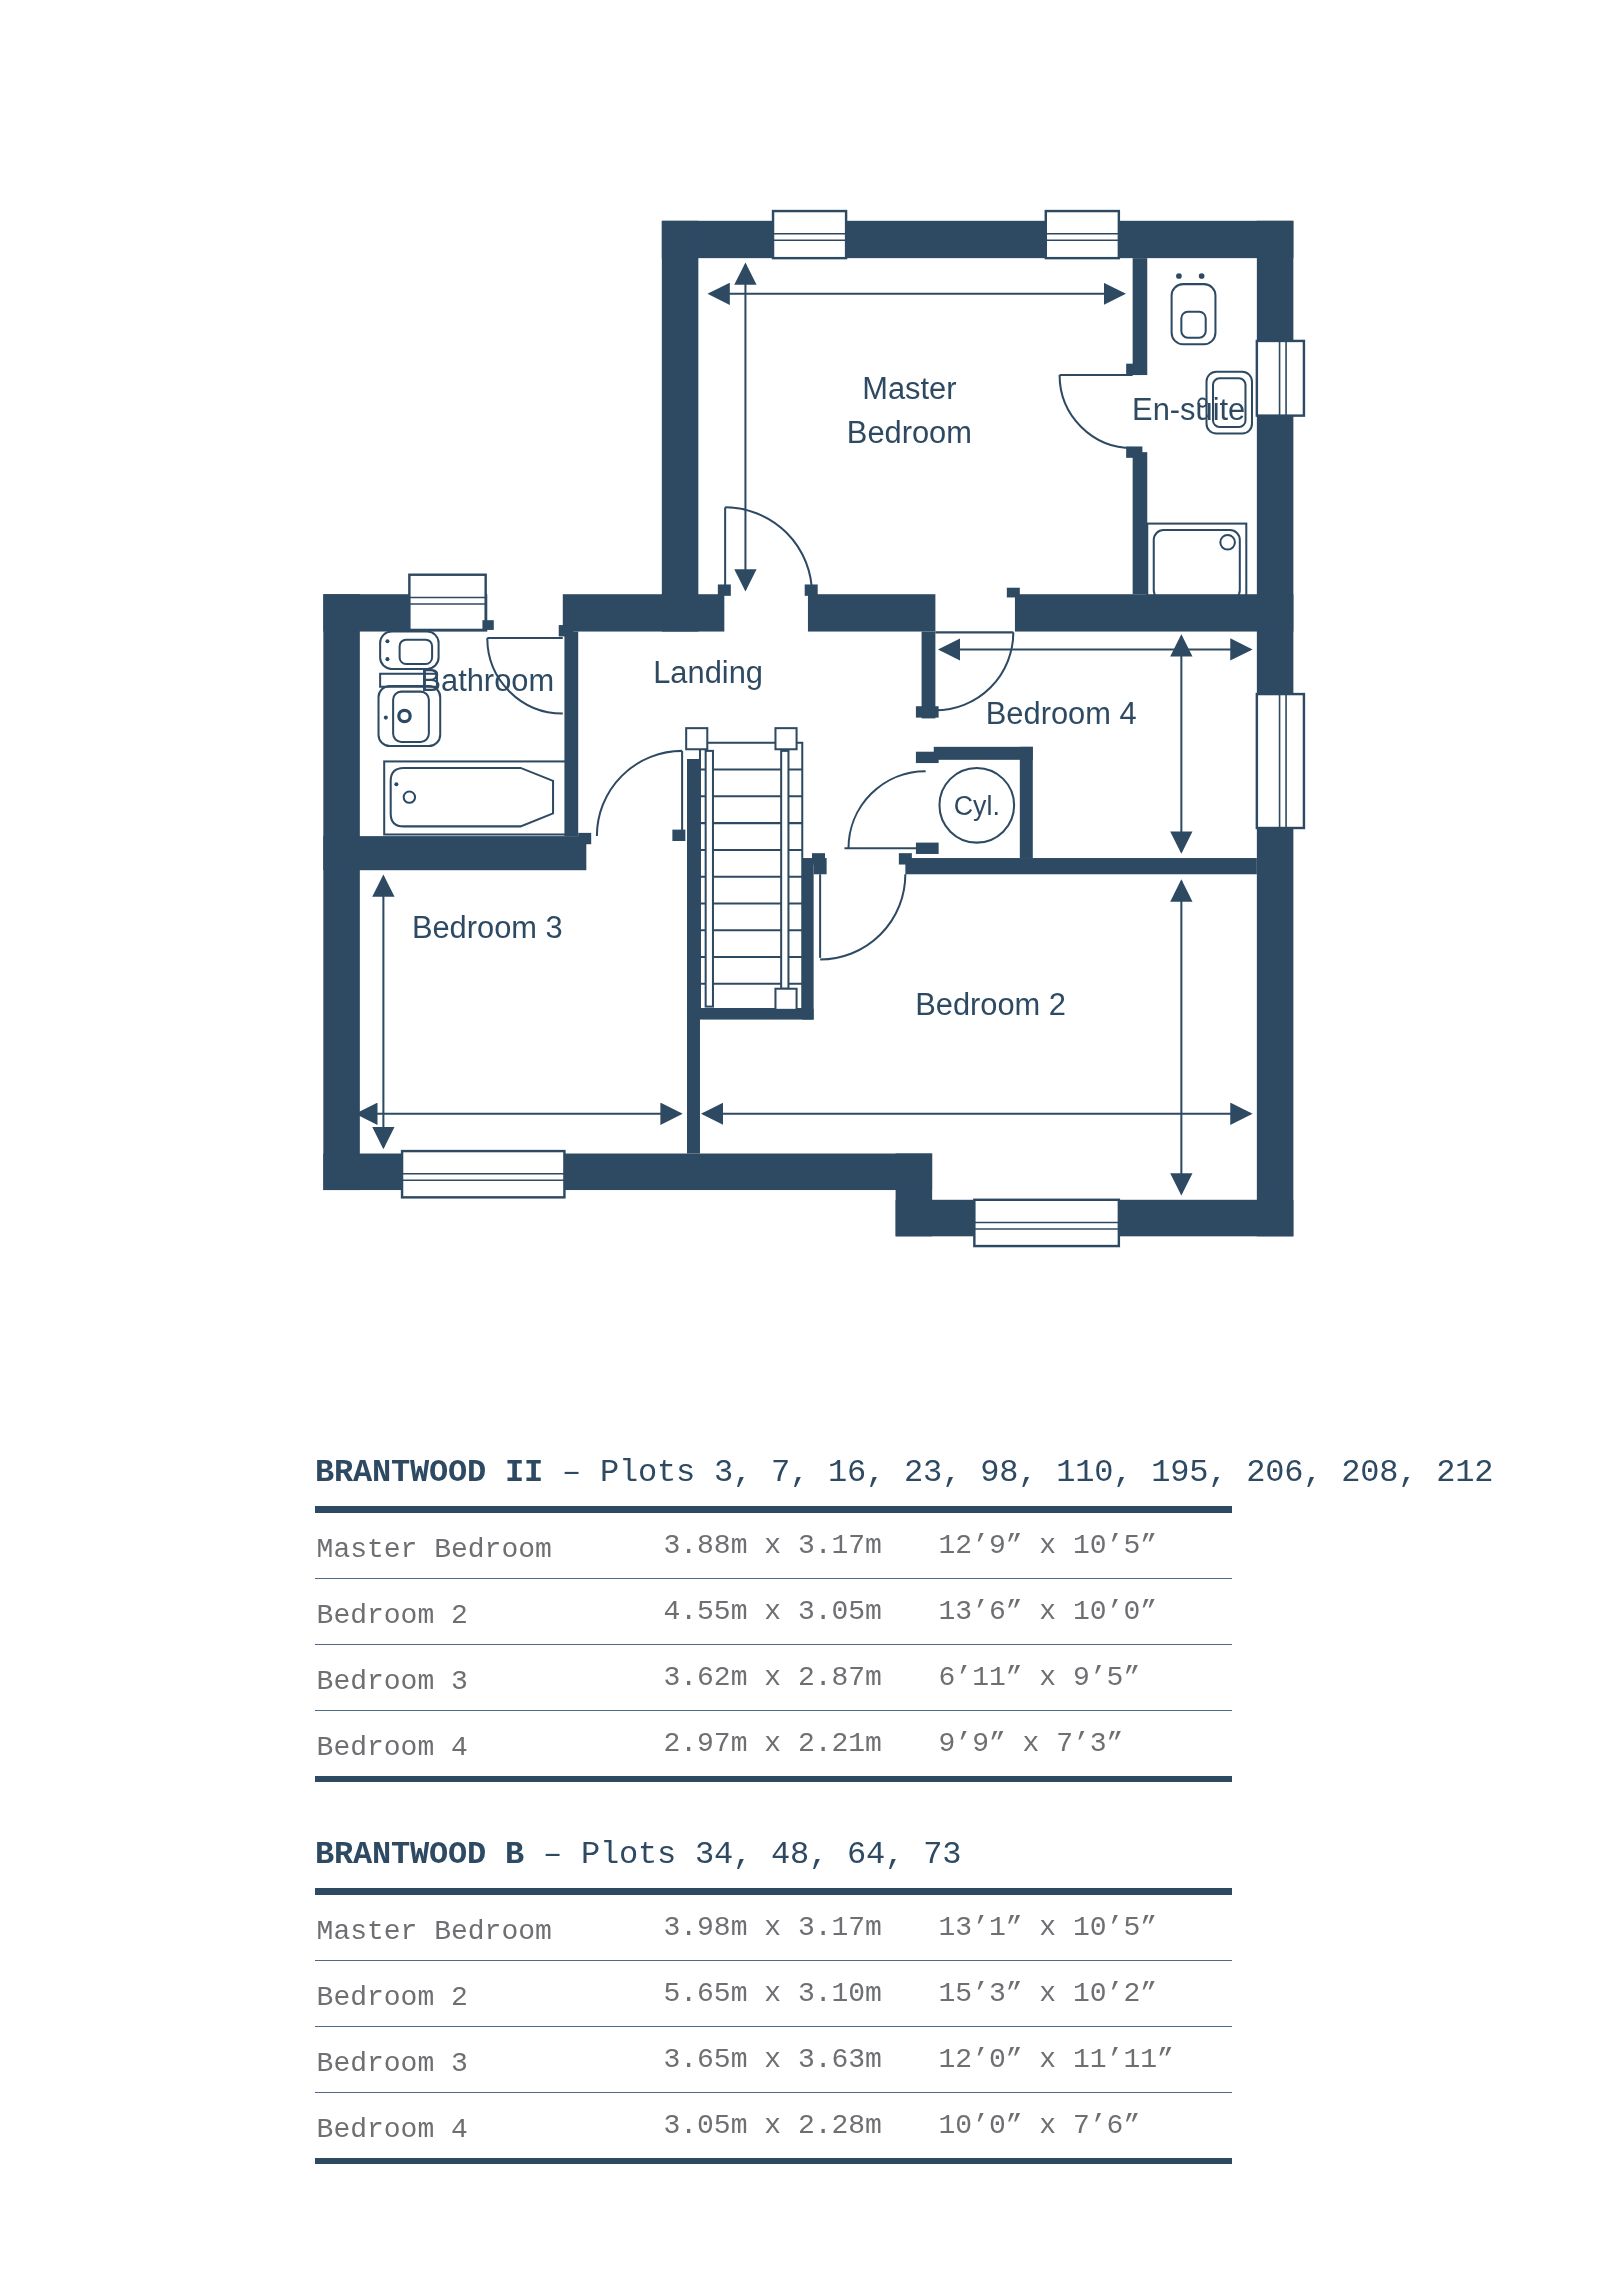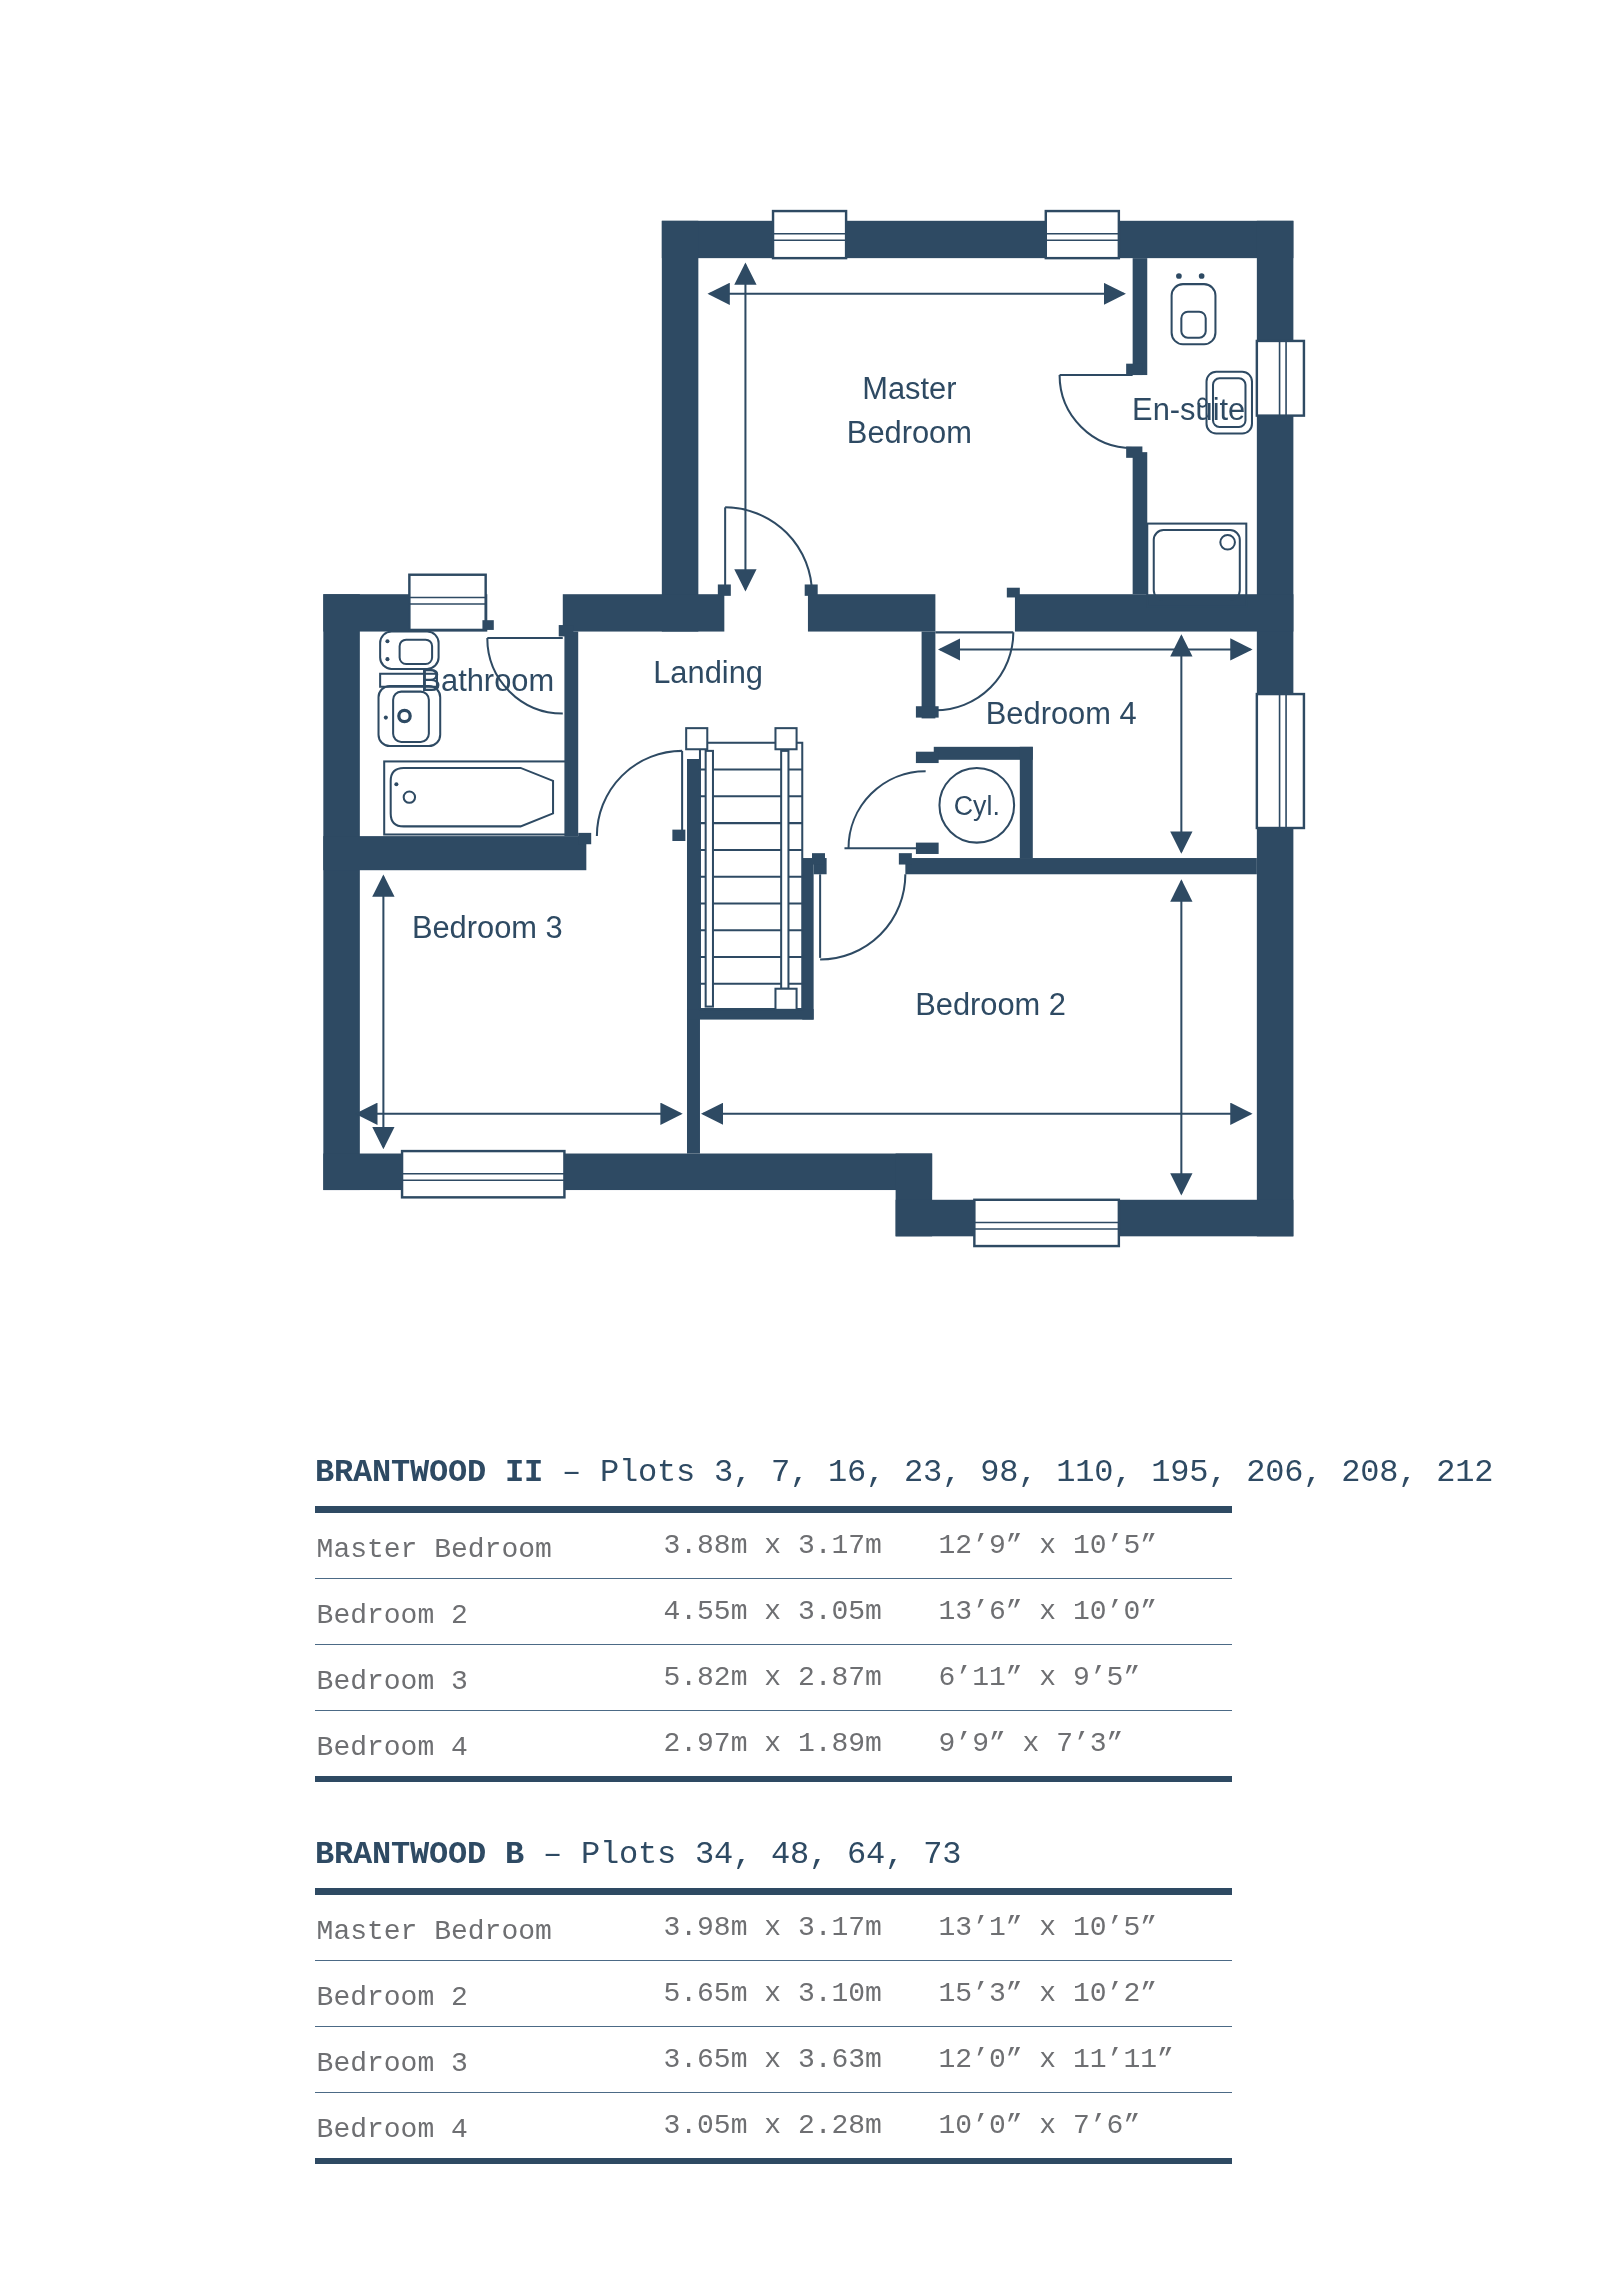--- a/index.html
+++ b/index.html
@@ -250,26 +250,26 @@
       <div class="cell-metric">3.88m x 3.17m</div>
       <div class="cell-imperial">12’9” x 10’5”</div>
     </div>
     <div class="trow">
       <div class="cell-room">Bedroom 2</div>
       <div class="cell-metric">4.55m x 3.05m</div>
       <div class="cell-imperial">13’6” x 10’0”</div>
     </div>
     <div class="trow">
       <div class="cell-room">Bedroom 3</div>
-      <div class="cell-metric">5.82m x 2.87m</div>
+      <div class="cell-metric">3.62m x 2.87m</div>
       <div class="cell-imperial">6’11” x 9’5”</div>
     </div>
     <div class="trow">
       <div class="cell-room">Bedroom 4</div>
-      <div class="cell-metric">2.97m x 1.89m</div>
+      <div class="cell-metric">2.97m x 2.21m</div>
       <div class="cell-imperial">9’9” x 7’3”</div>
     </div>
     <div class="trule bottom"></div>
   </div>
 
   <div class="ftable" style="top:1837px">
     <div class="thead">
       <span class="tname">BRANTWOOD B</span>
       <span class="tplots">– Plots 34, 48, 64, 73</span>
     </div>

